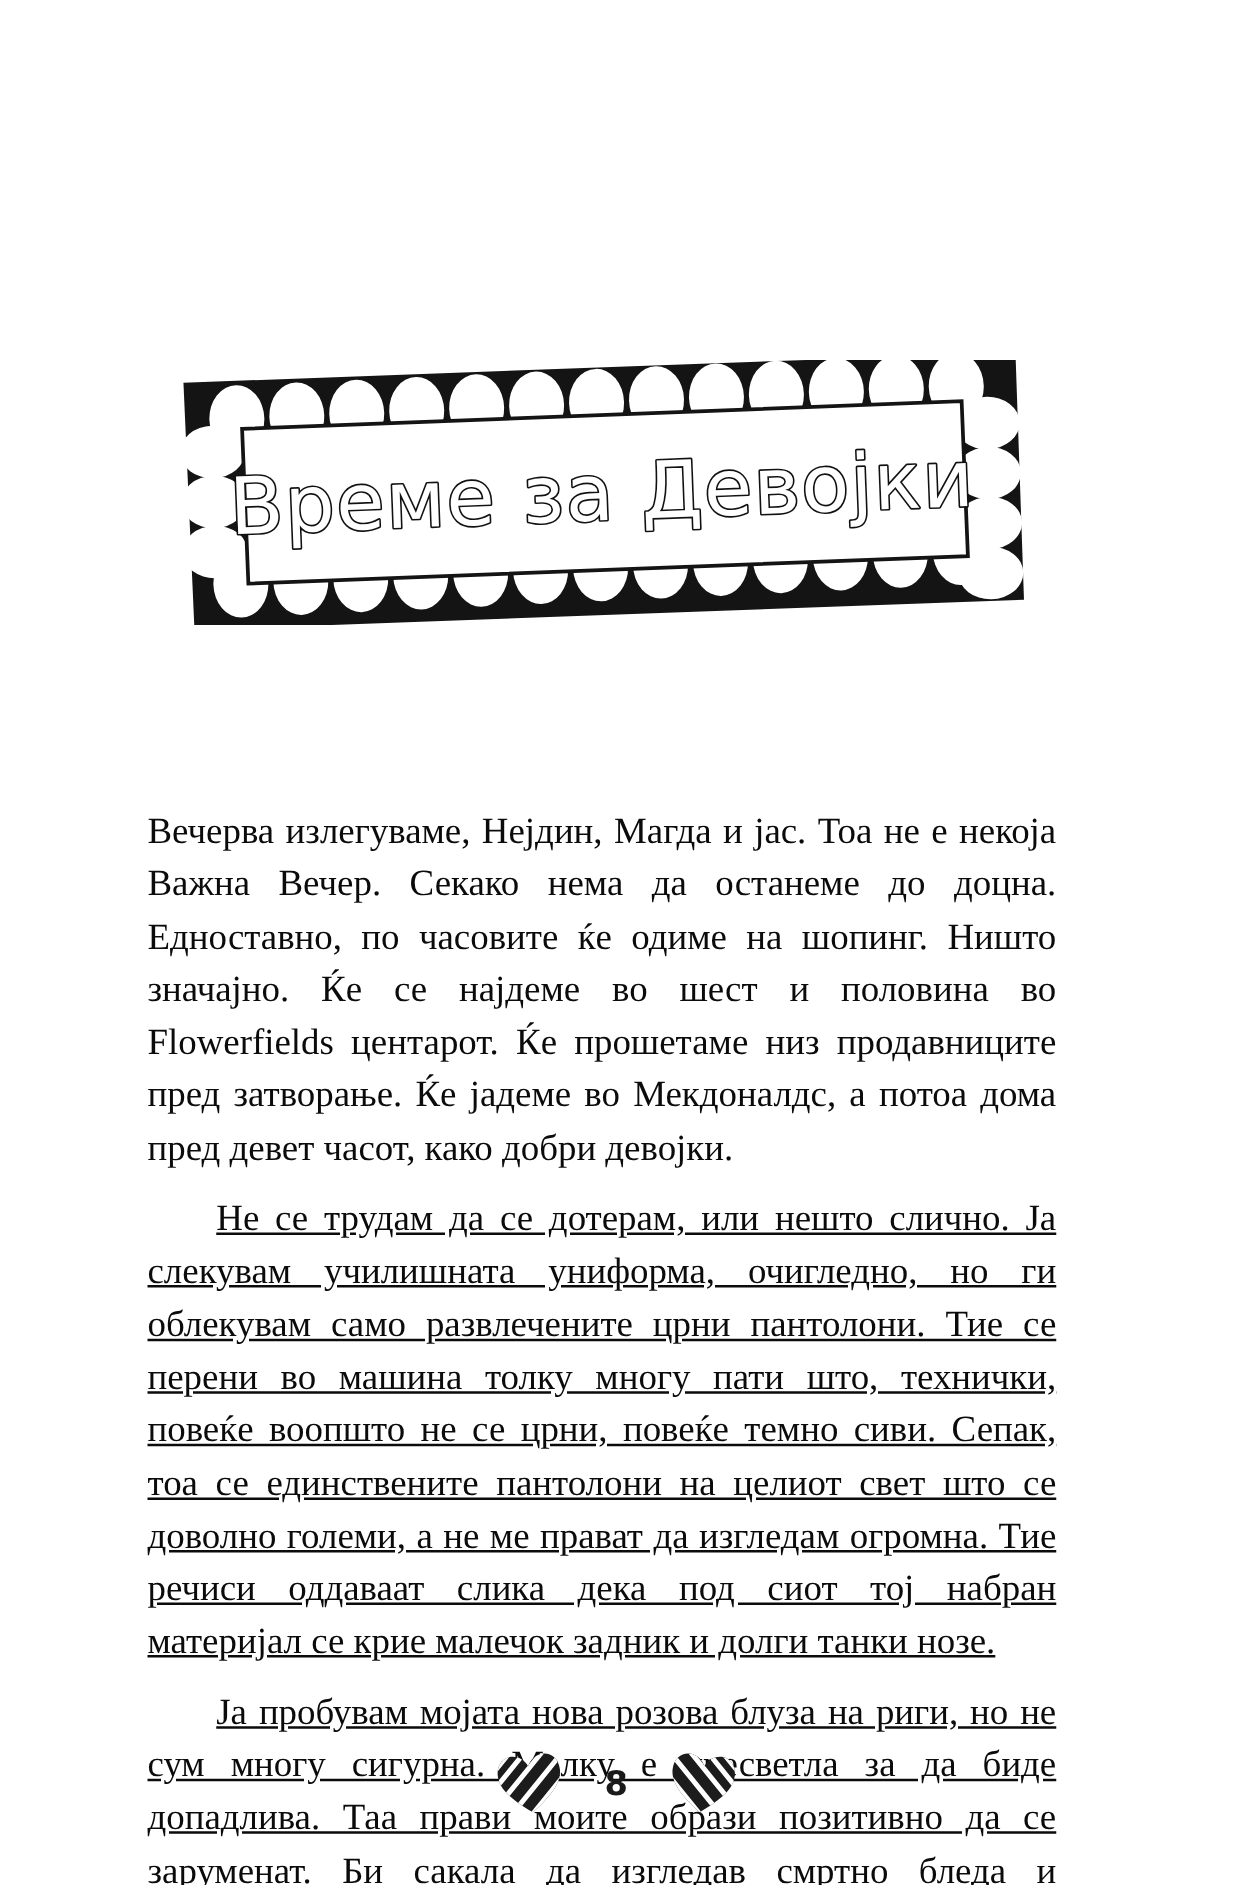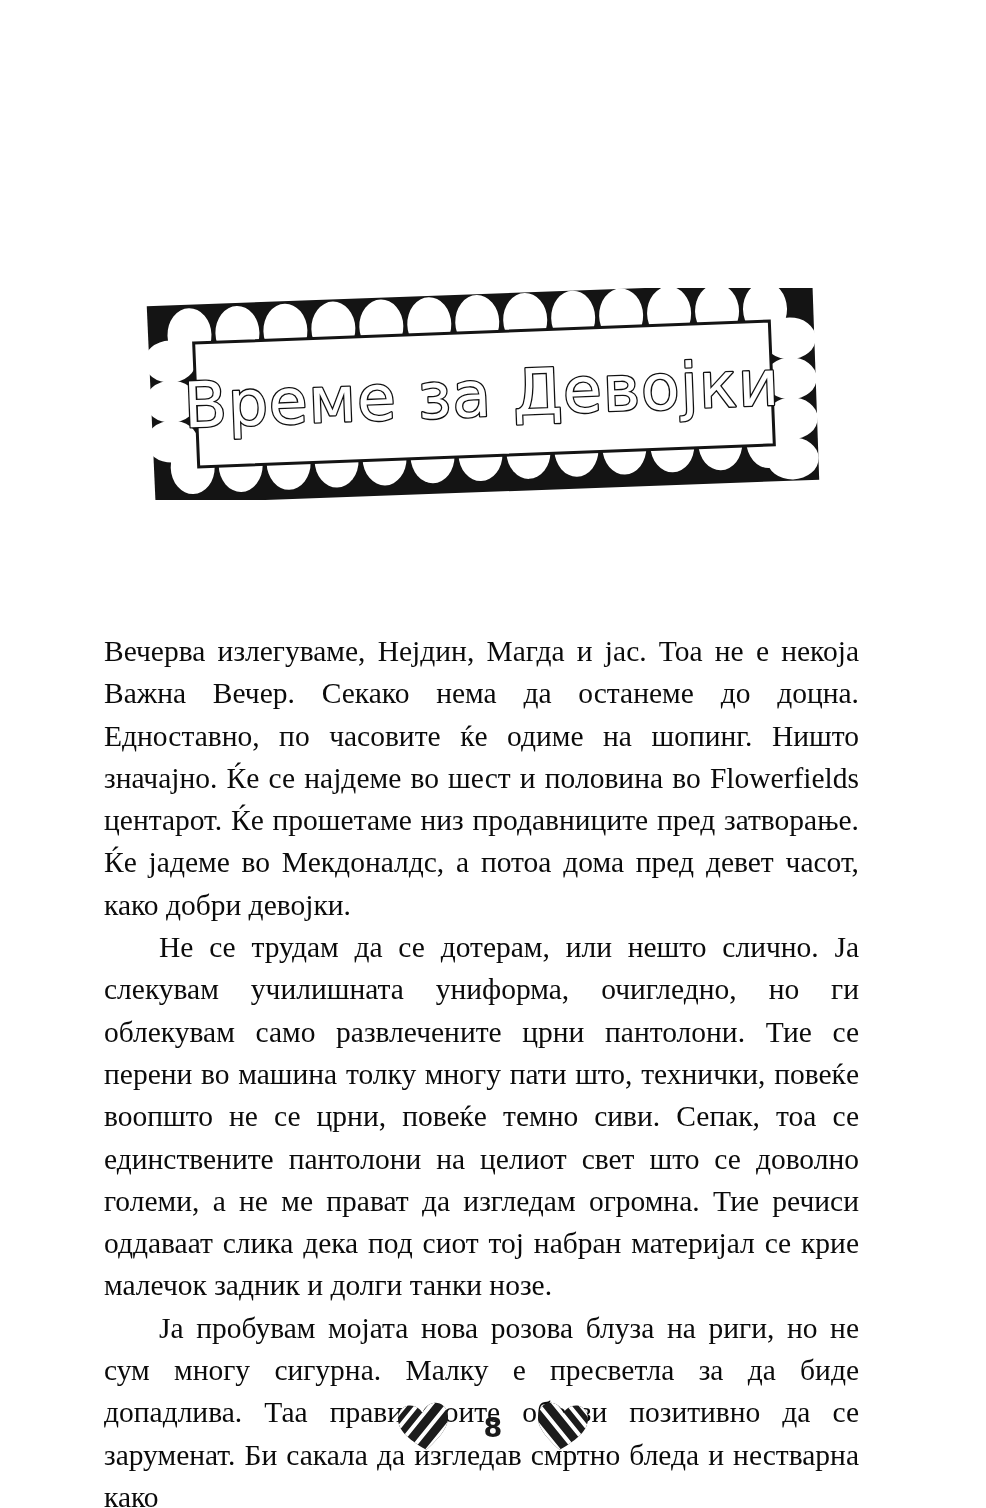--- a/index.html
+++ b/index.html
@@ -49,25 +49,26 @@
     width: 755px;
     font-size: 29.5px;
     line-height: 42.3px;
     color: #0b0b0b;
     text-align: justify;
     text-justify: inter-word;
     -webkit-hyphens: none;
     hyphens: none;
   }
   .body-copy p {
-    margin: 0;
+    margin: 14px;
     text-indent: 0;
   }
   .body-copy p.indent {
     text-indent: 55px;
+    text-decoration: underline;
   }
   .body-copy p:last-child {
     text-align: justify;
   }
 
   
   .page-footer {
     position: absolute;
     left: 0;
     right: 0;

